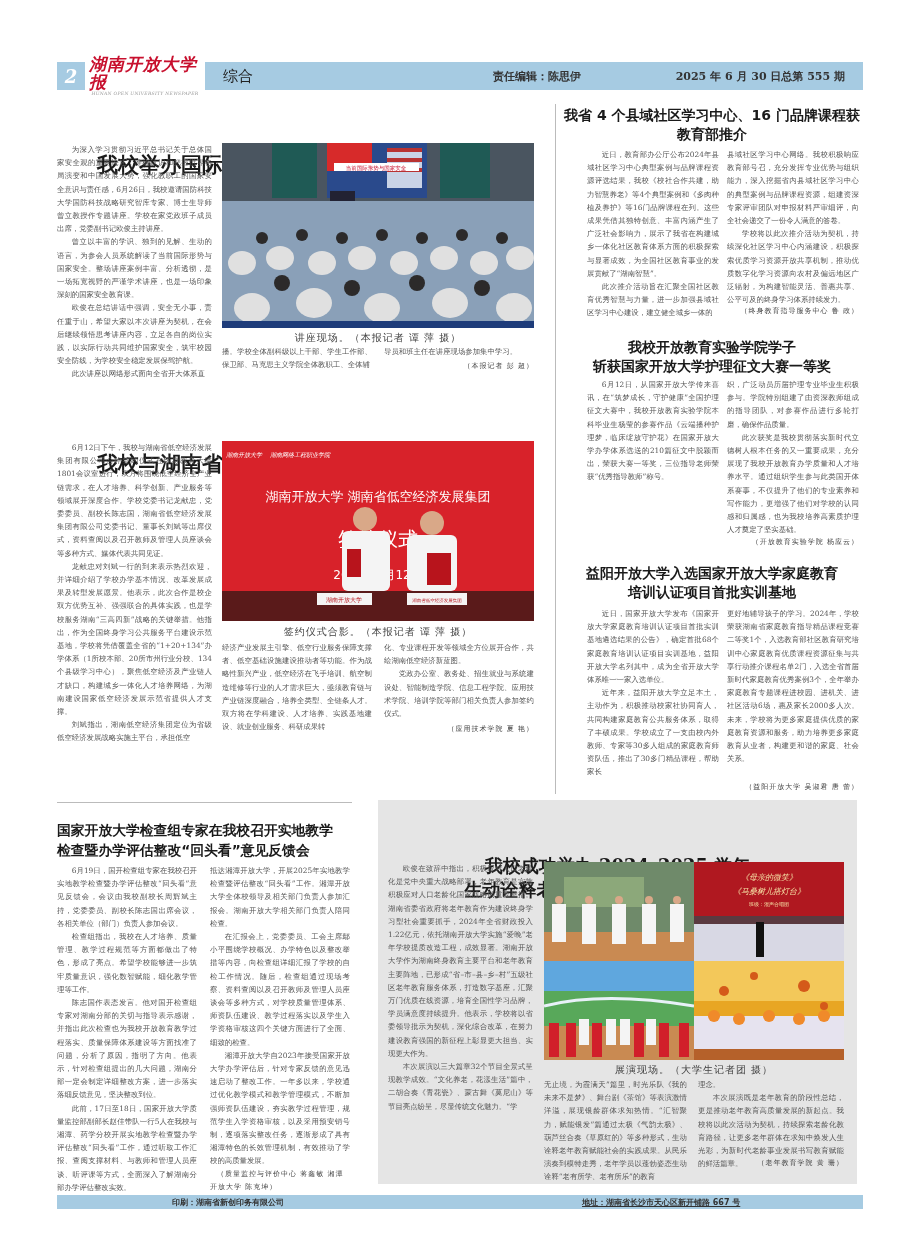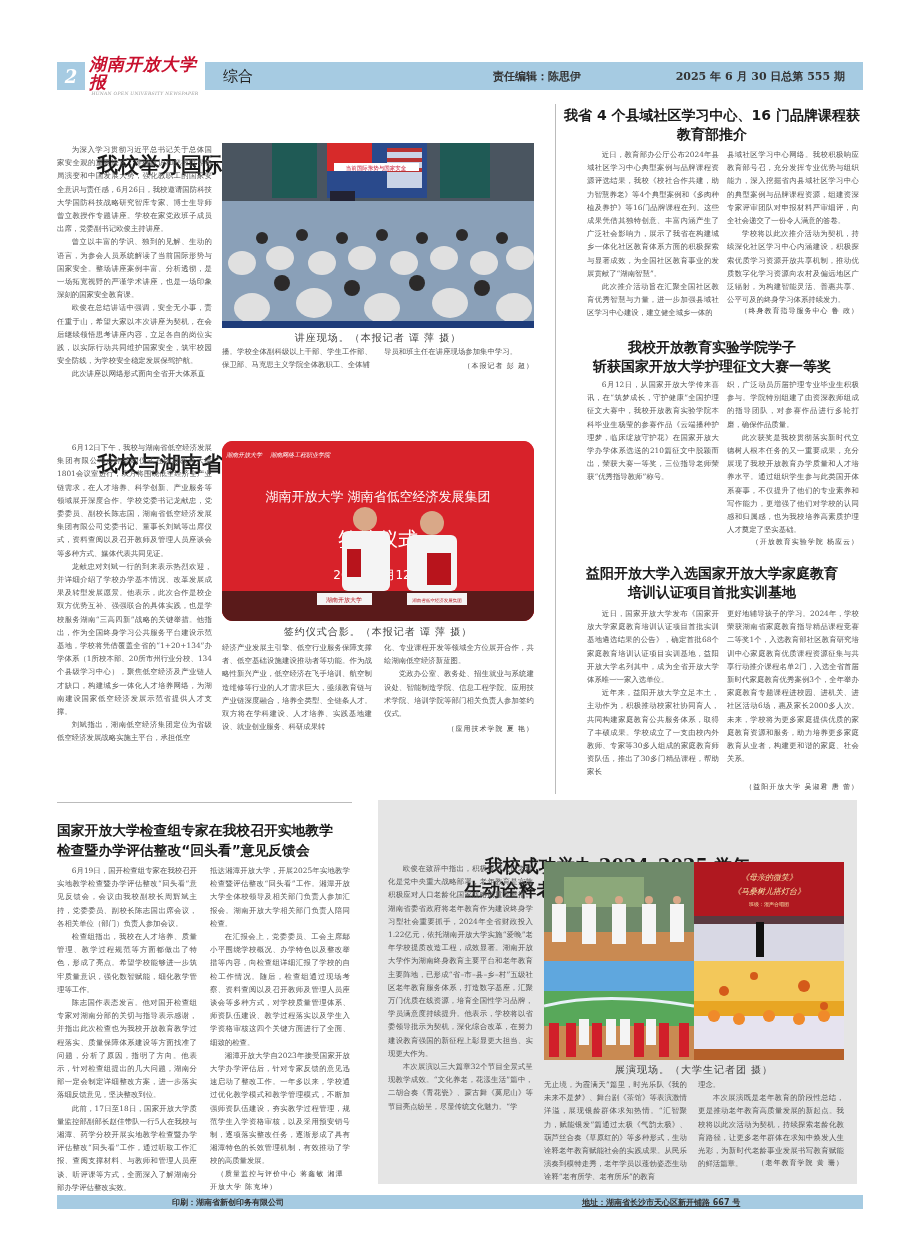--- a/index.html
+++ b/index.html
@@ -25,21 +25,21 @@
   .byline { font-size: 7px; color: #444; text-align: right; letter-spacing: 1px; line-height: 13px; }
   .caption { font-size: 10px; color: #444; text-align: center; letter-spacing: 1px; line-height: 13px; }
   .col { position: absolute; }
 
   
   .a1-title { position: absolute; left: 0; top: 106px; width: 500px; font-size: 21px; line-height: 26px; }
   .a1-photo { position: absolute; left: 165px; top: 143px; width: 312px; height: 185px; overflow: hidden; background: #3b4a55; }
 
   
   .a2-title { position: absolute; left: 0; top: 405px; width: 500px; font-size: 21px; line-height: 26px; }
-  .a2-photo { position: absolute; left: 165px; top: 441px; width: 312px; height: 180px; overflow: hidden; background: #d5242b; border-radius: 11px; }
+  .a2-photo { position: absolute; left: 165px; top: 441px; width: 312px; height: 180px; overflow: hidden; background: #d5242b; }
 
   
   .vrule { position: absolute; left: 498px; top: 104px; width: 1px; height: 690px; background: #bbb; }
   .r-title { position: absolute; left: 505px; width: 300px; font-size: 14px; line-height: 19px; }
 
   
   .hrule { position: absolute; left: 0; top: 802px; width: 295px; height: 1px; background: #bbb; }
   .b1-title { position: absolute; left: 0; top: 820px; width: 300px; font-size: 13.8px; line-height: 20px; text-align: left; }
 
   

